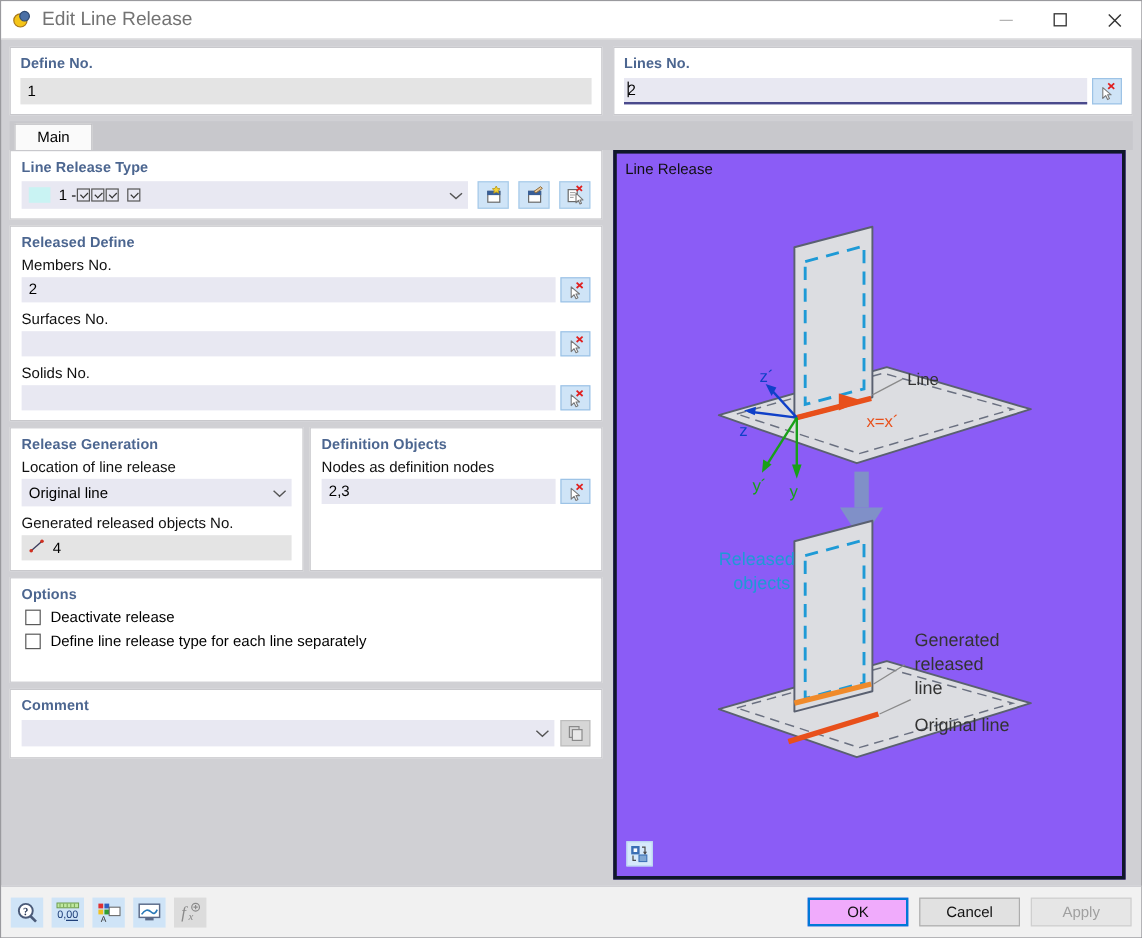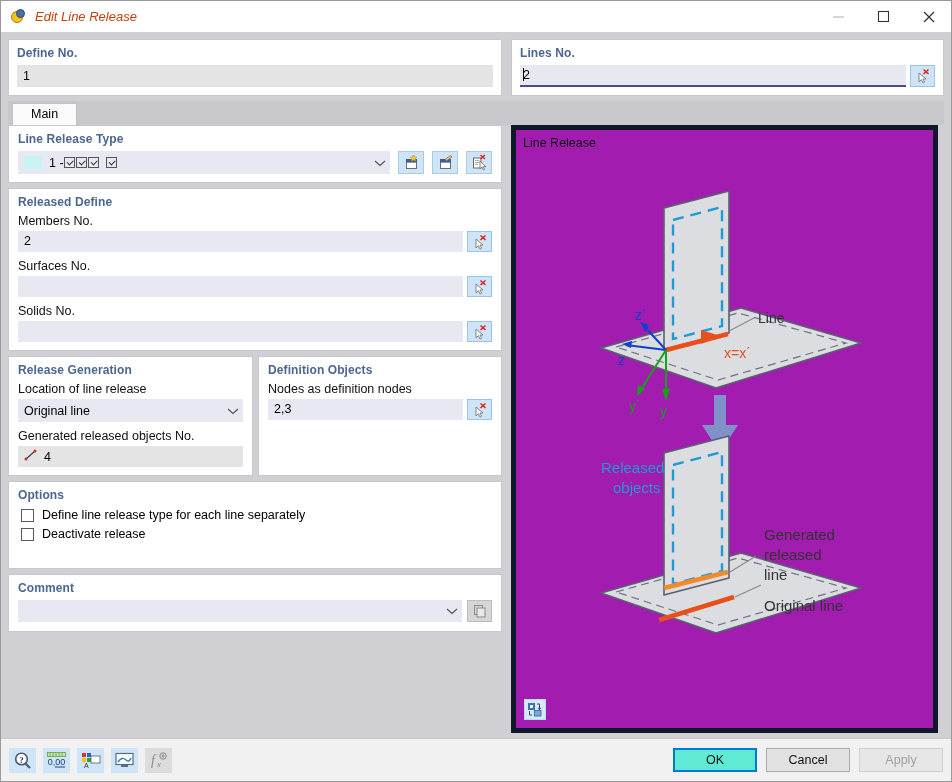--- a/index.html
+++ b/index.html
@@ -46,24 +46,23 @@
   }
   .title-icon .ring2 {
     position: absolute; left: 7px; top: 1px;
     width: 9px; height: 9px;
     border-radius: 50%;
     background: #4a6fa5;
     border: 1.5px solid #2f4a72;
     box-sizing: border-box;
   }
   .title-text {
-    font-size: 13px;
-    color: #c2410c;
+    font-size: 16px;
+    color: #737373;
     flex: 1 1 auto;
-    font-style: italic;
   }
   .winbtns { display: flex; height: 31px; flex: 0 0 auto; }
   .winbtn {
     width: 45px; height: 31px;
     display: flex; align-items: center; justify-content: center;
     color: #333;
     font-size: 13px;
   }
   .winbtn svg { display: block; }
 
@@ -274,22 +273,22 @@
     width: 25px;
     background: #d6d6d6;
     border: 1px solid #bdbdbd;
     box-sizing: border-box;
     display: flex; align-items: center; justify-content: center;
     flex: 0 0 auto;
   }
 
   
   .preview {
-    background: #a21caf;
-    border: 5px solid #0f172a;
+    background: #8b5cf6;
+    border: 3px solid #0f172a;
     flex: 1 1 auto;
     position: relative;
     box-sizing: border-box;
     padding: 6px 0 0 7px;
     overflow: hidden;
   }
   .preview-title { font-size: 12.5px; color: #101010; }
   .preview-svg { position: absolute; left: 0; top: 18px; }
   .preview-iconbtn {
     position: absolute;
@@ -325,21 +324,21 @@
     width: 84px; height: 24px;
     font-size: 12.5px;
     font-family: "Liberation Sans", sans-serif;
     background: #e1e1e1;
     border: 1px solid #adadad;
     margin-left: 9px;
     box-sizing: border-box;
     color: #111;
   }
   .btn.primary {
-    background: #5eead4;
+    background: #f0abfc;
     border: 2px solid #0078d7;
   }
   .btn.disabled { color: #a0a0a0; background: #e6e6e6; border-color: #cfcfcf; }
 </style>
 </head>
 <body>
 
 <div class="dialog">
 
   <div class="titlebar">
@@ -518,27 +517,27 @@
                   <line x1="8.5" y1="1.5" x2="13.5" y2="6" stroke="#e02020" stroke-width="1.5"></line>
                   <line x1="13.5" y1="1.5" x2="8.5" y2="6" stroke="#e02020" stroke-width="1.5"></line>
                 </svg>
             </div>
           </div>
         </div>
       </div>
 
       <div class="panel" style="height:88px;">
         <div class="grp-title">Options</div>
+        <div class="checkrow first">
+          <span class="cbox"></span>
+          <span>Deactivate release</span>
+        </div>
         <div class="checkrow">
           <span class="cbox"></span>
           <span>Define line release type for each line separately</span>
-        </div>
-        <div class="checkrow first">
-          <span class="cbox"></span>
-          <span>Deactivate release</span>
         </div>
       </div>
 
       <div class="panel comment-panel">
         <div class="grp-title">Comment</div>
         <div class="comment-row">
           <div class="comment-combo">
             <span></span>
             <span class="chev">
               <svg width="12" height="8" viewBox="0 0 12 8">

